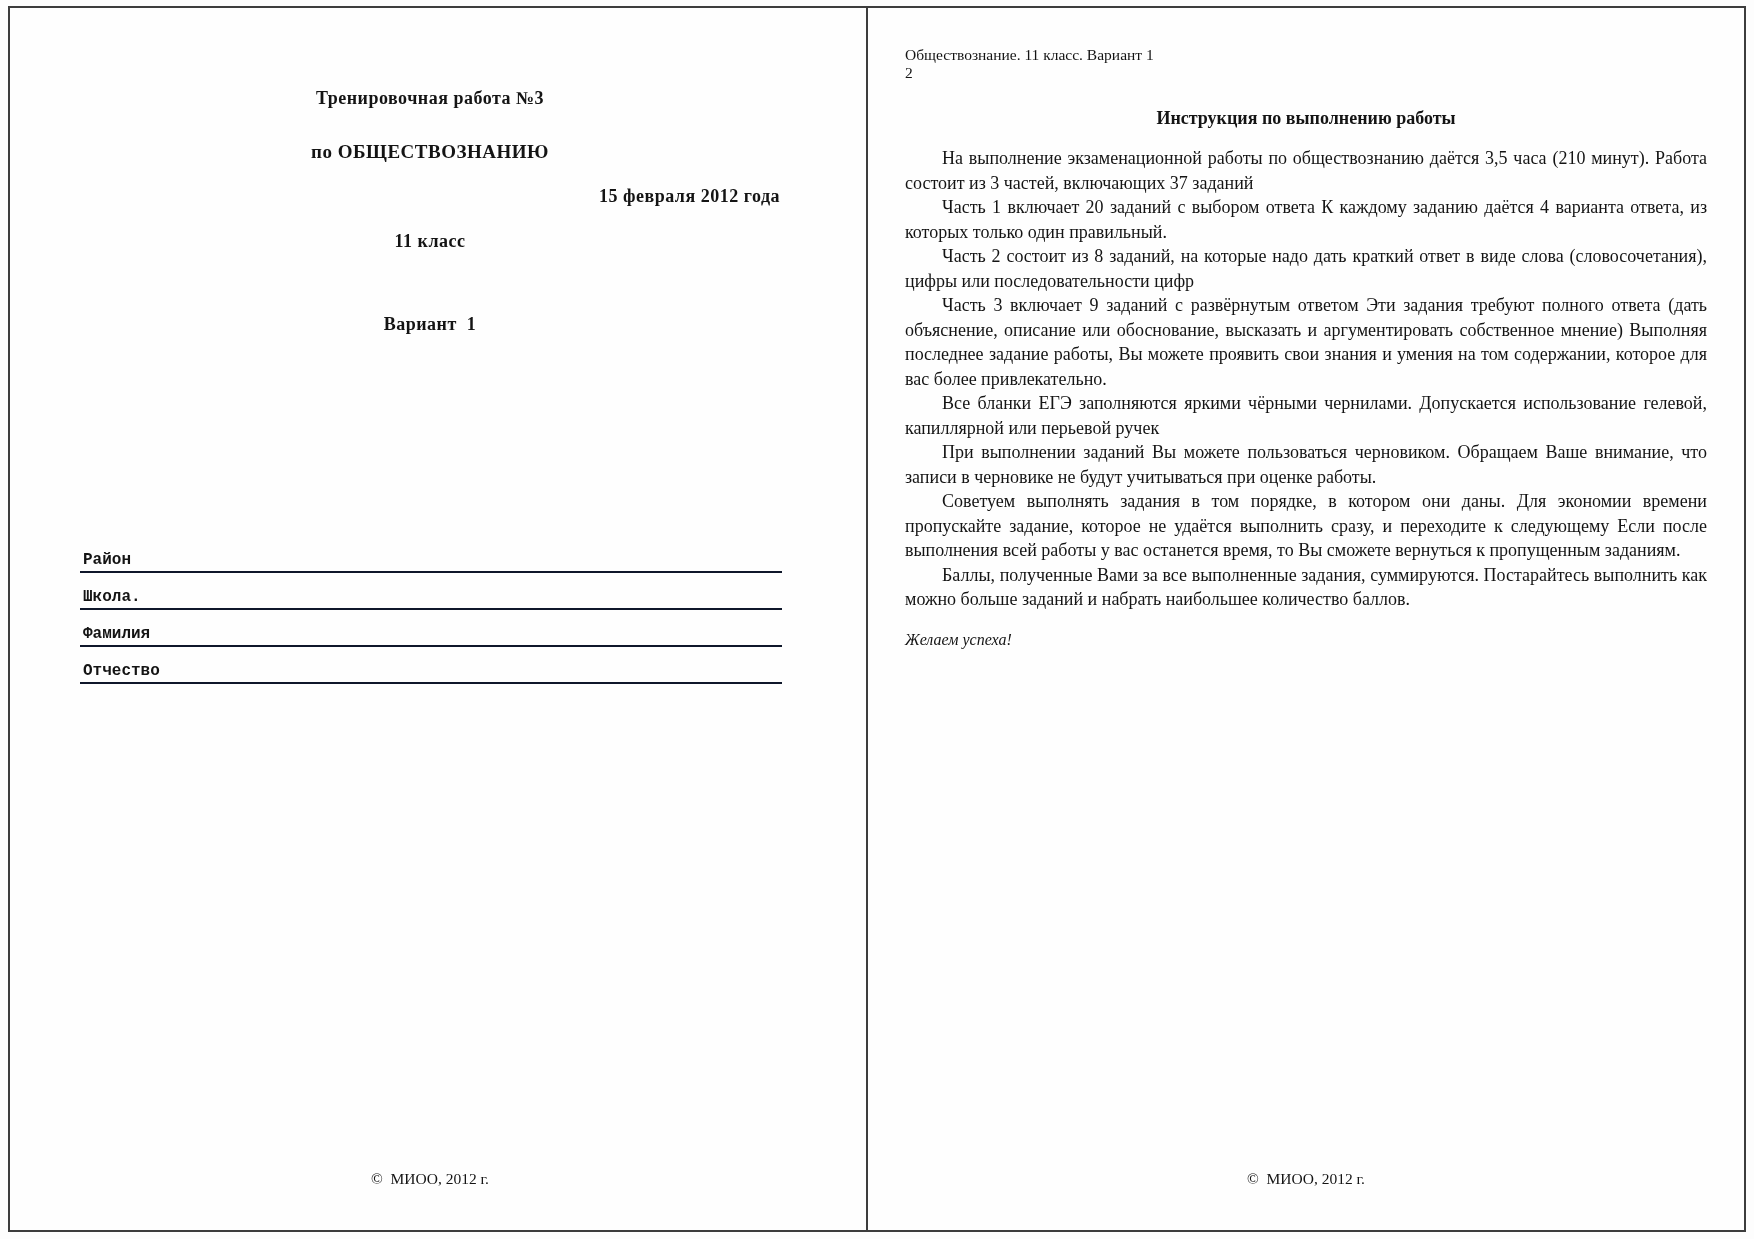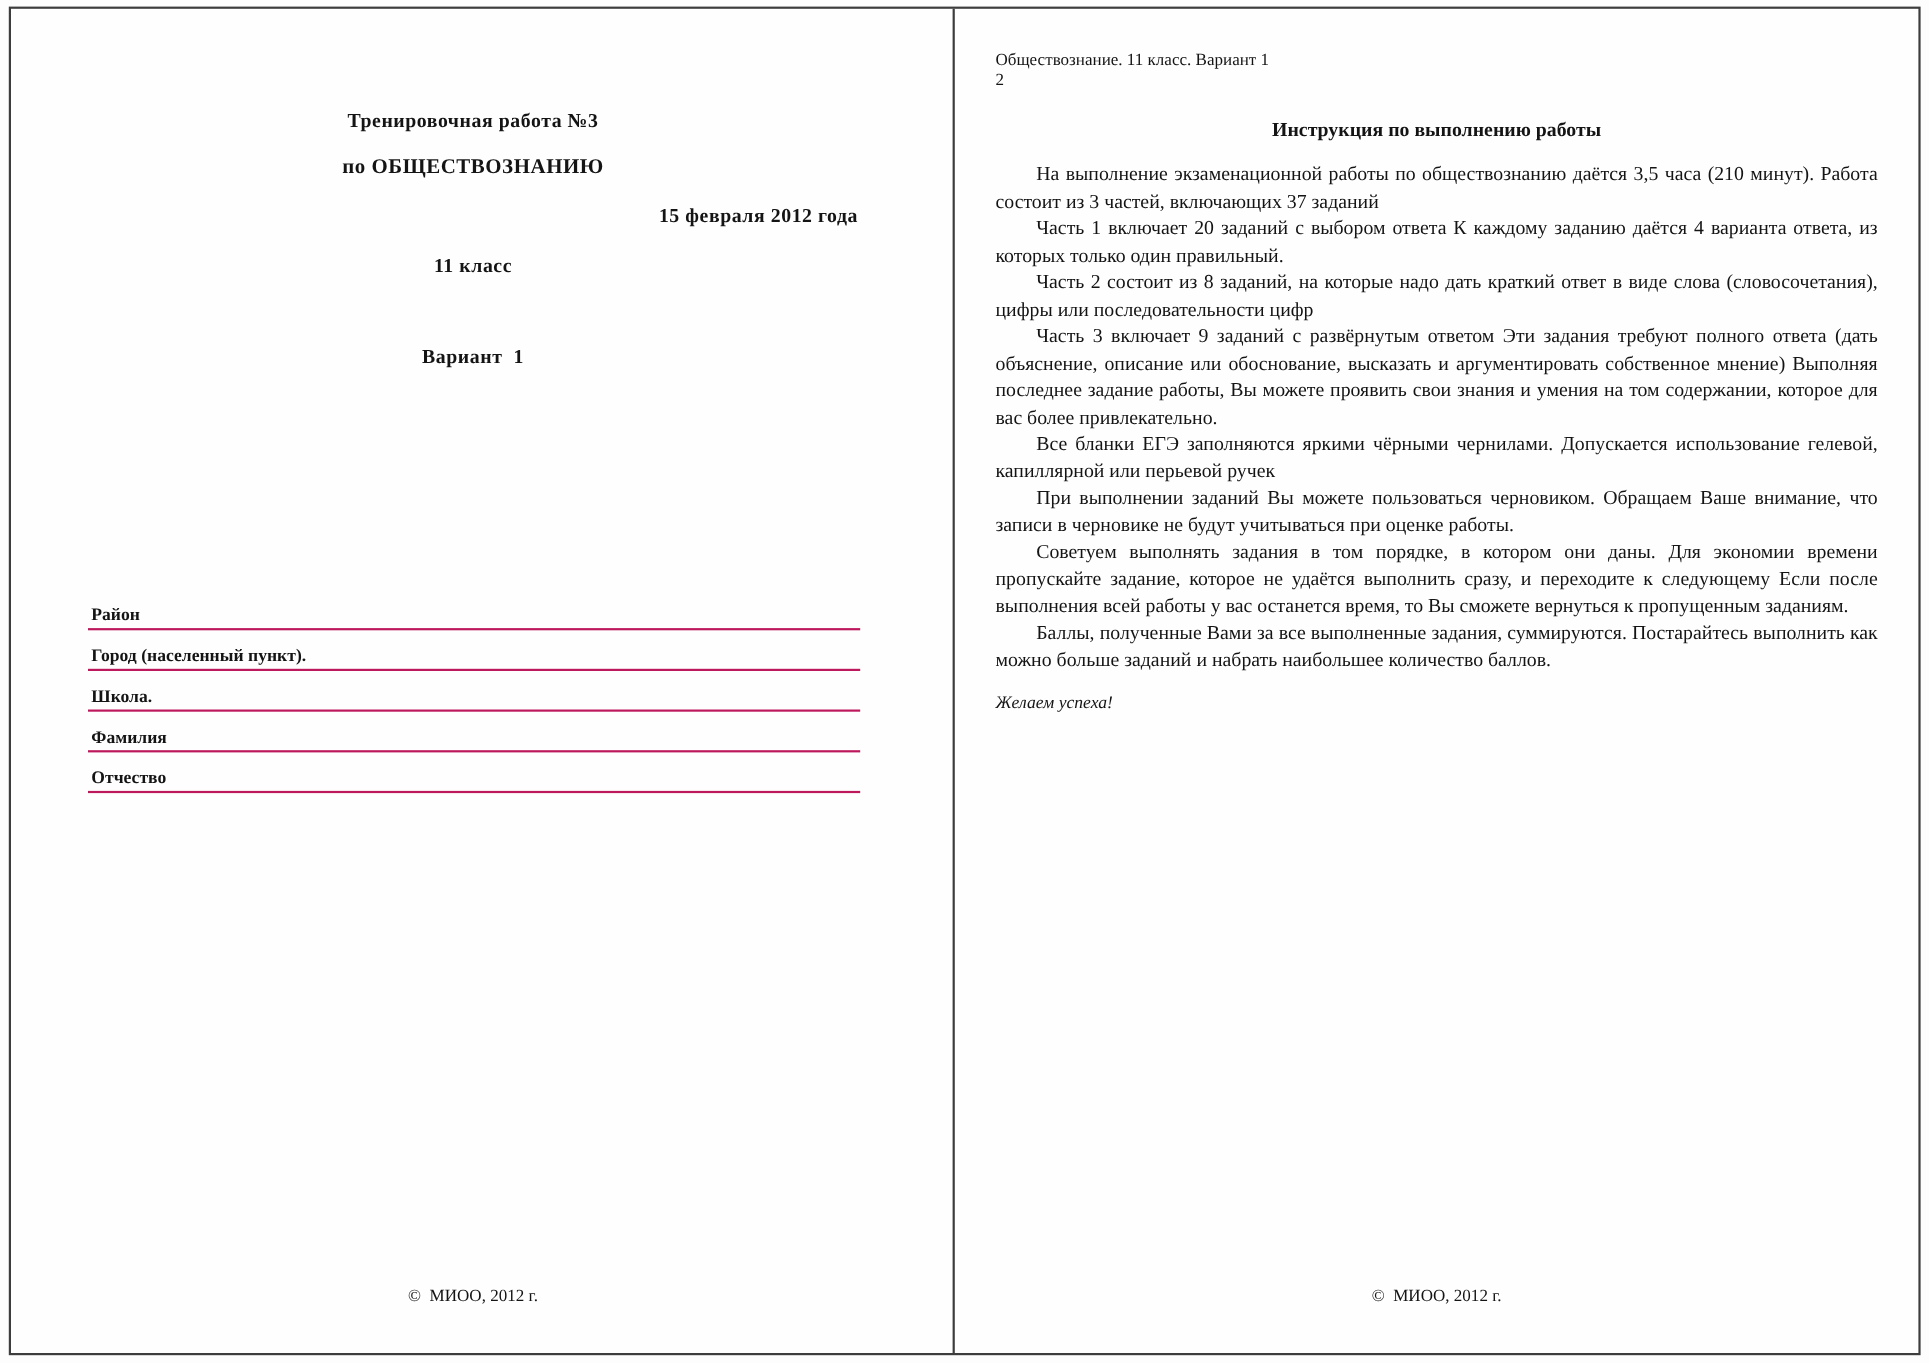--- a/index.html
+++ b/index.html
@@ -11,28 +11,28 @@
     position:absolute;left:8px;top:6px;right:8px;bottom:7px;
     border:2px solid #3d3d3d;background:#fefefe;
   }
   .divider{
     position:absolute;left:856px;top:0;bottom:0;width:2px;background:#3d3d3d;
   }
 
   
   .title-block{position:absolute;left:70px;top:0;width:700px;text-align:center;}
   .title-line{position:absolute;left:0;width:100%;font-weight:bold;font-size:18px;letter-spacing:.5px;}
-  .t1{top:91px;text-align:center;}
+  .t1{top:80px;text-align:center;}
   .t2{top:133px;font-size:19px;}
   .t3{top:178px;text-align:right;}
   .t4{top:223px;}
   .variant{position:absolute;left:70px;top:306px;width:700px;text-align:center;
            font-weight:bold;font-size:18px;letter-spacing:.5px;white-space:pre;}
   .fields{position:absolute;left:70px;top:528px;width:702px;}
-  .field-row{position:relative;height:35px;border-bottom:2px solid #be185d;}
+  .field-row{position:relative;height:35px;border-bottom:2px solid #0f172a;font-family:Liberation Mono, monospace;}
   .field-label{position:absolute;left:3px;bottom:2px;font-weight:bold;font-size:16px;}
   .footer{position:absolute;top:1162px;font-size:15.5px;white-space:pre;}
   .footer-left{left:70px;width:700px;text-align:center;}
 
   
   .right-col{position:absolute;left:895px;top:0;width:802px;}
   .runhead{position:absolute;top:38px;left:0;width:100%;display:flex;
            justify-content:space-between;font-size:15.5px;flex-direction:column;}
   .instr-heading{position:absolute;top:100px;left:0;width:100%;margin:0;
                  text-align:center;font-weight:bold;font-size:18px;}
@@ -57,23 +57,20 @@
         <div class="title-line t2">по ОБЩЕСТВОЗНАНИЮ</div>
         <div class="title-line t3">15 февраля  2012 года</div>
         <div class="title-line t4">11 класс</div>
       </div>
 
       <div class="variant">Вариант  1</div>
 
       <div class="fields">
         <div class="field-row">
           <span class="field-label">Район</span>
-        </div>
-        <div class="field-row">
-          <span class="field-label">Город (населенный пункт).</span>
         </div>
         <div class="field-row">
           <span class="field-label">Школа.</span>
         </div>
         <div class="field-row">
           <span class="field-label">Фамилия</span>
         </div>
         <div class="field-row">
           <span class="field-label">Отчество</span>
         </div>

